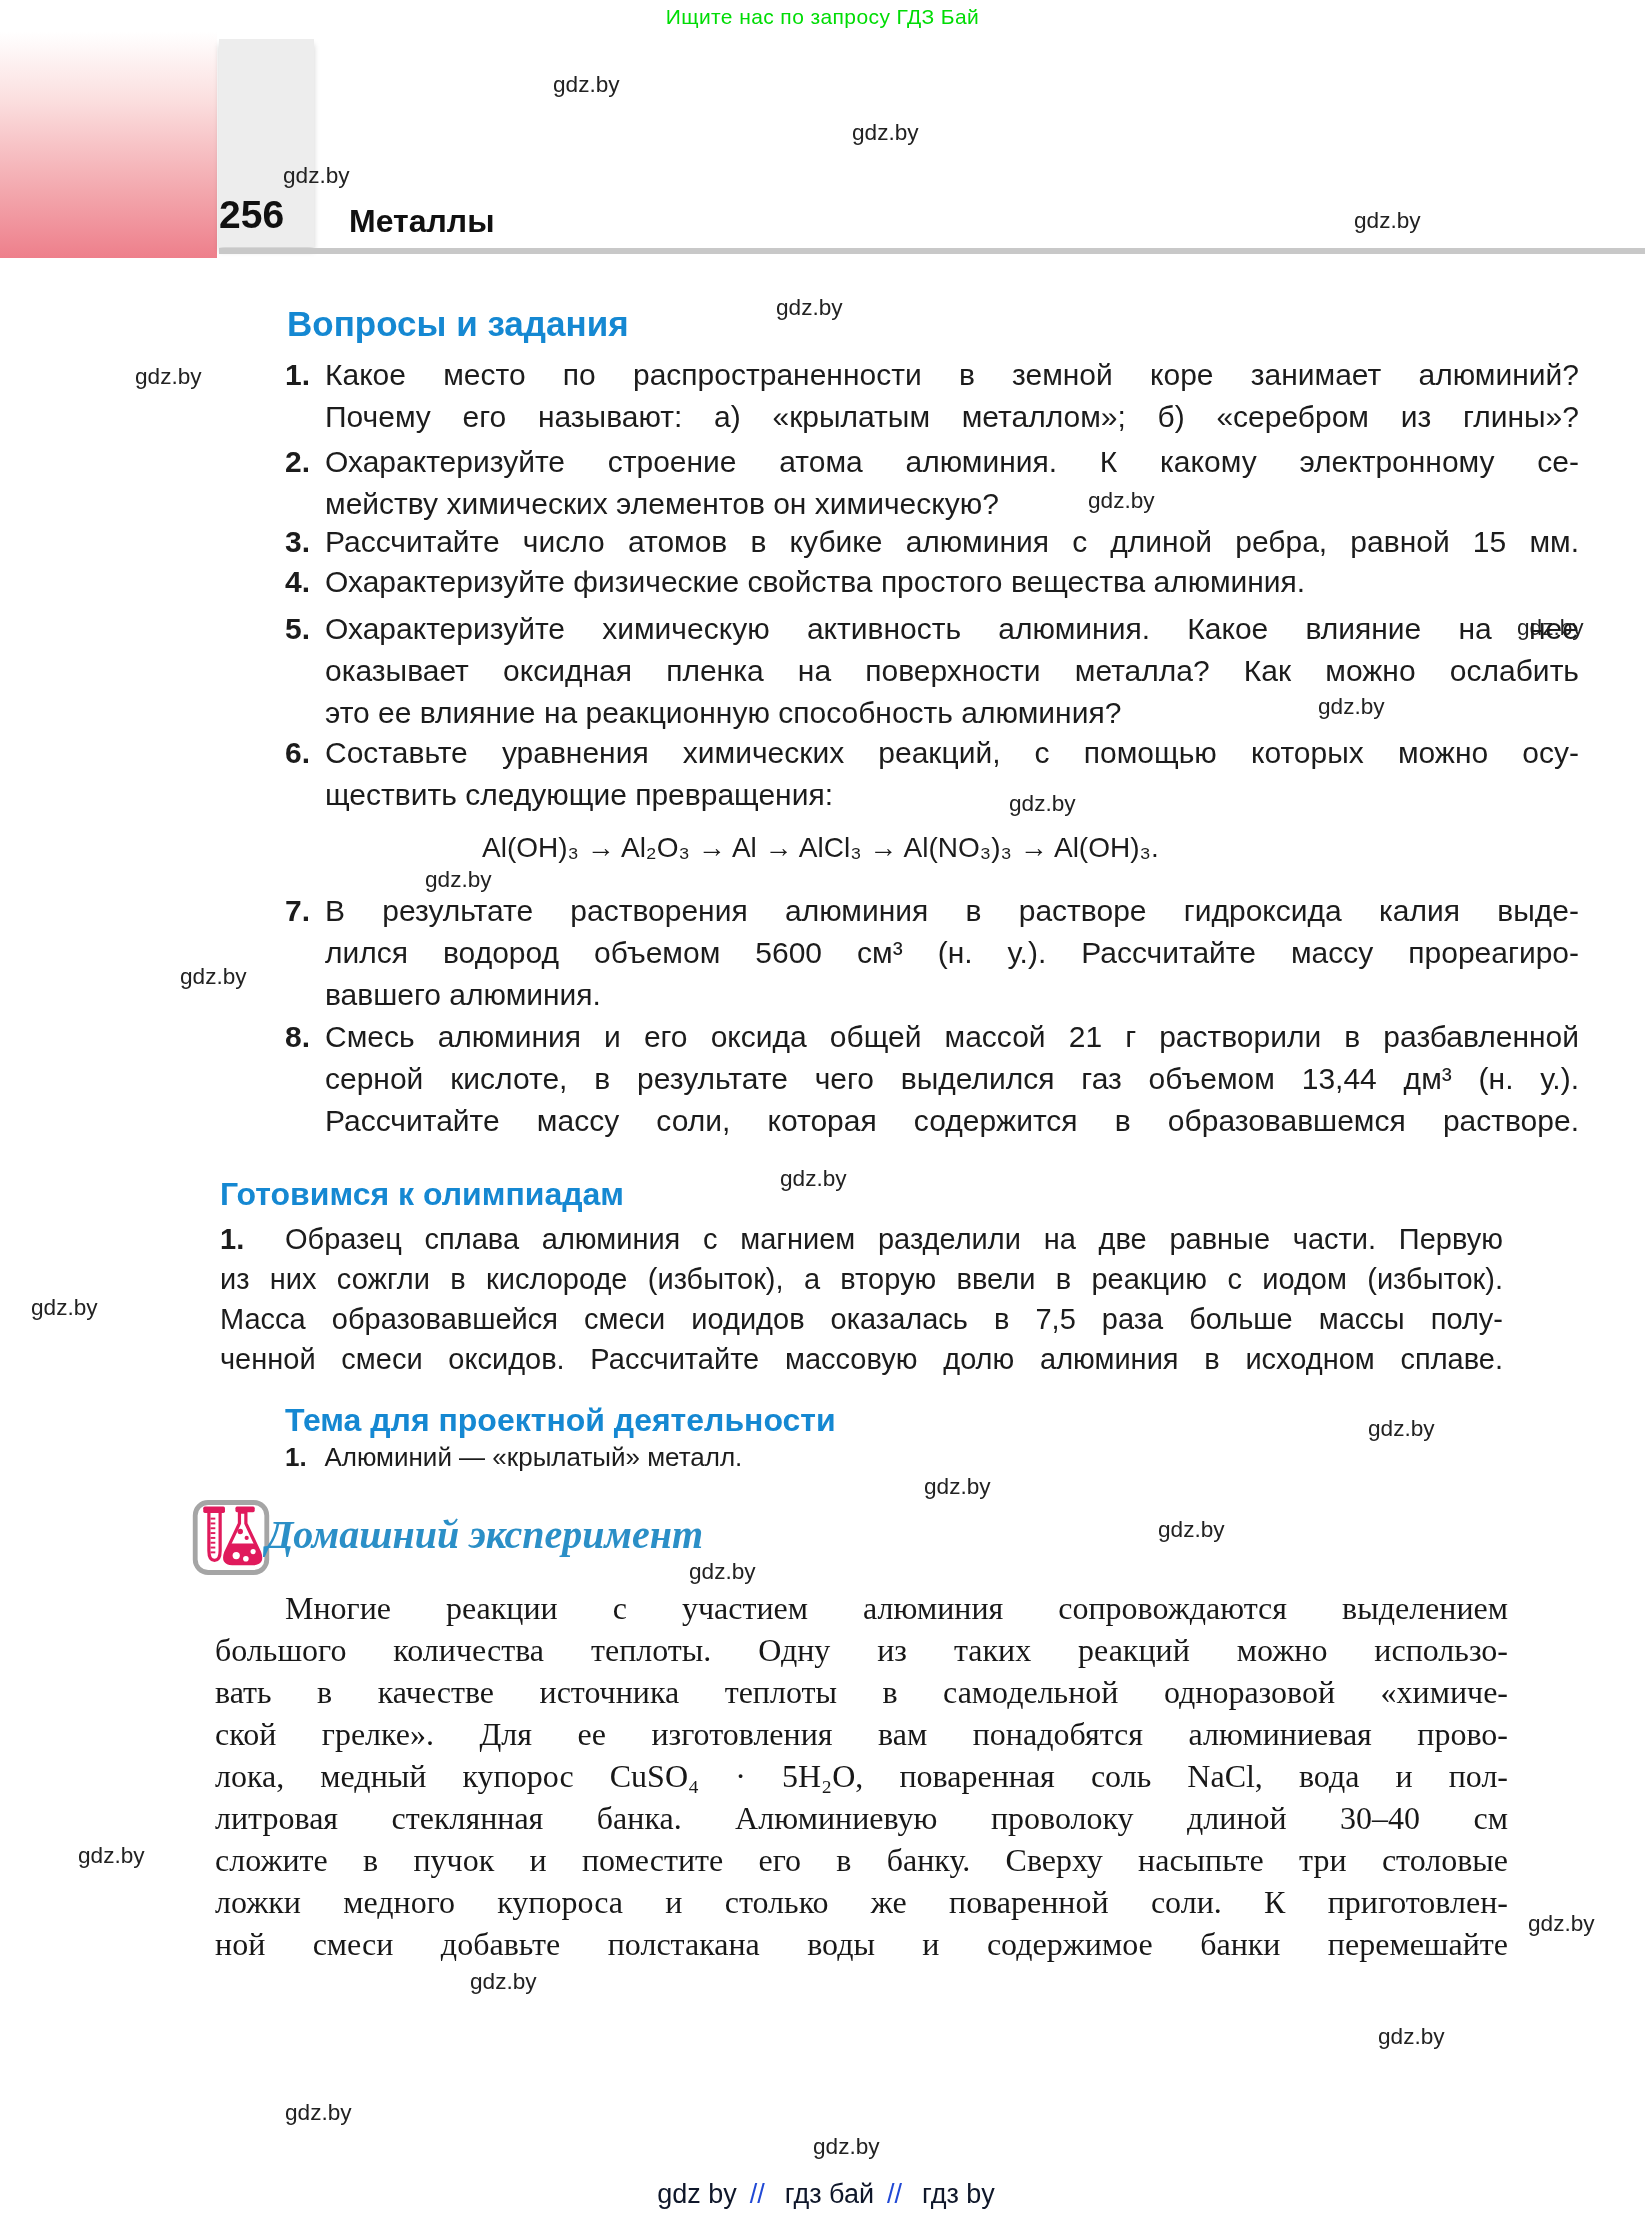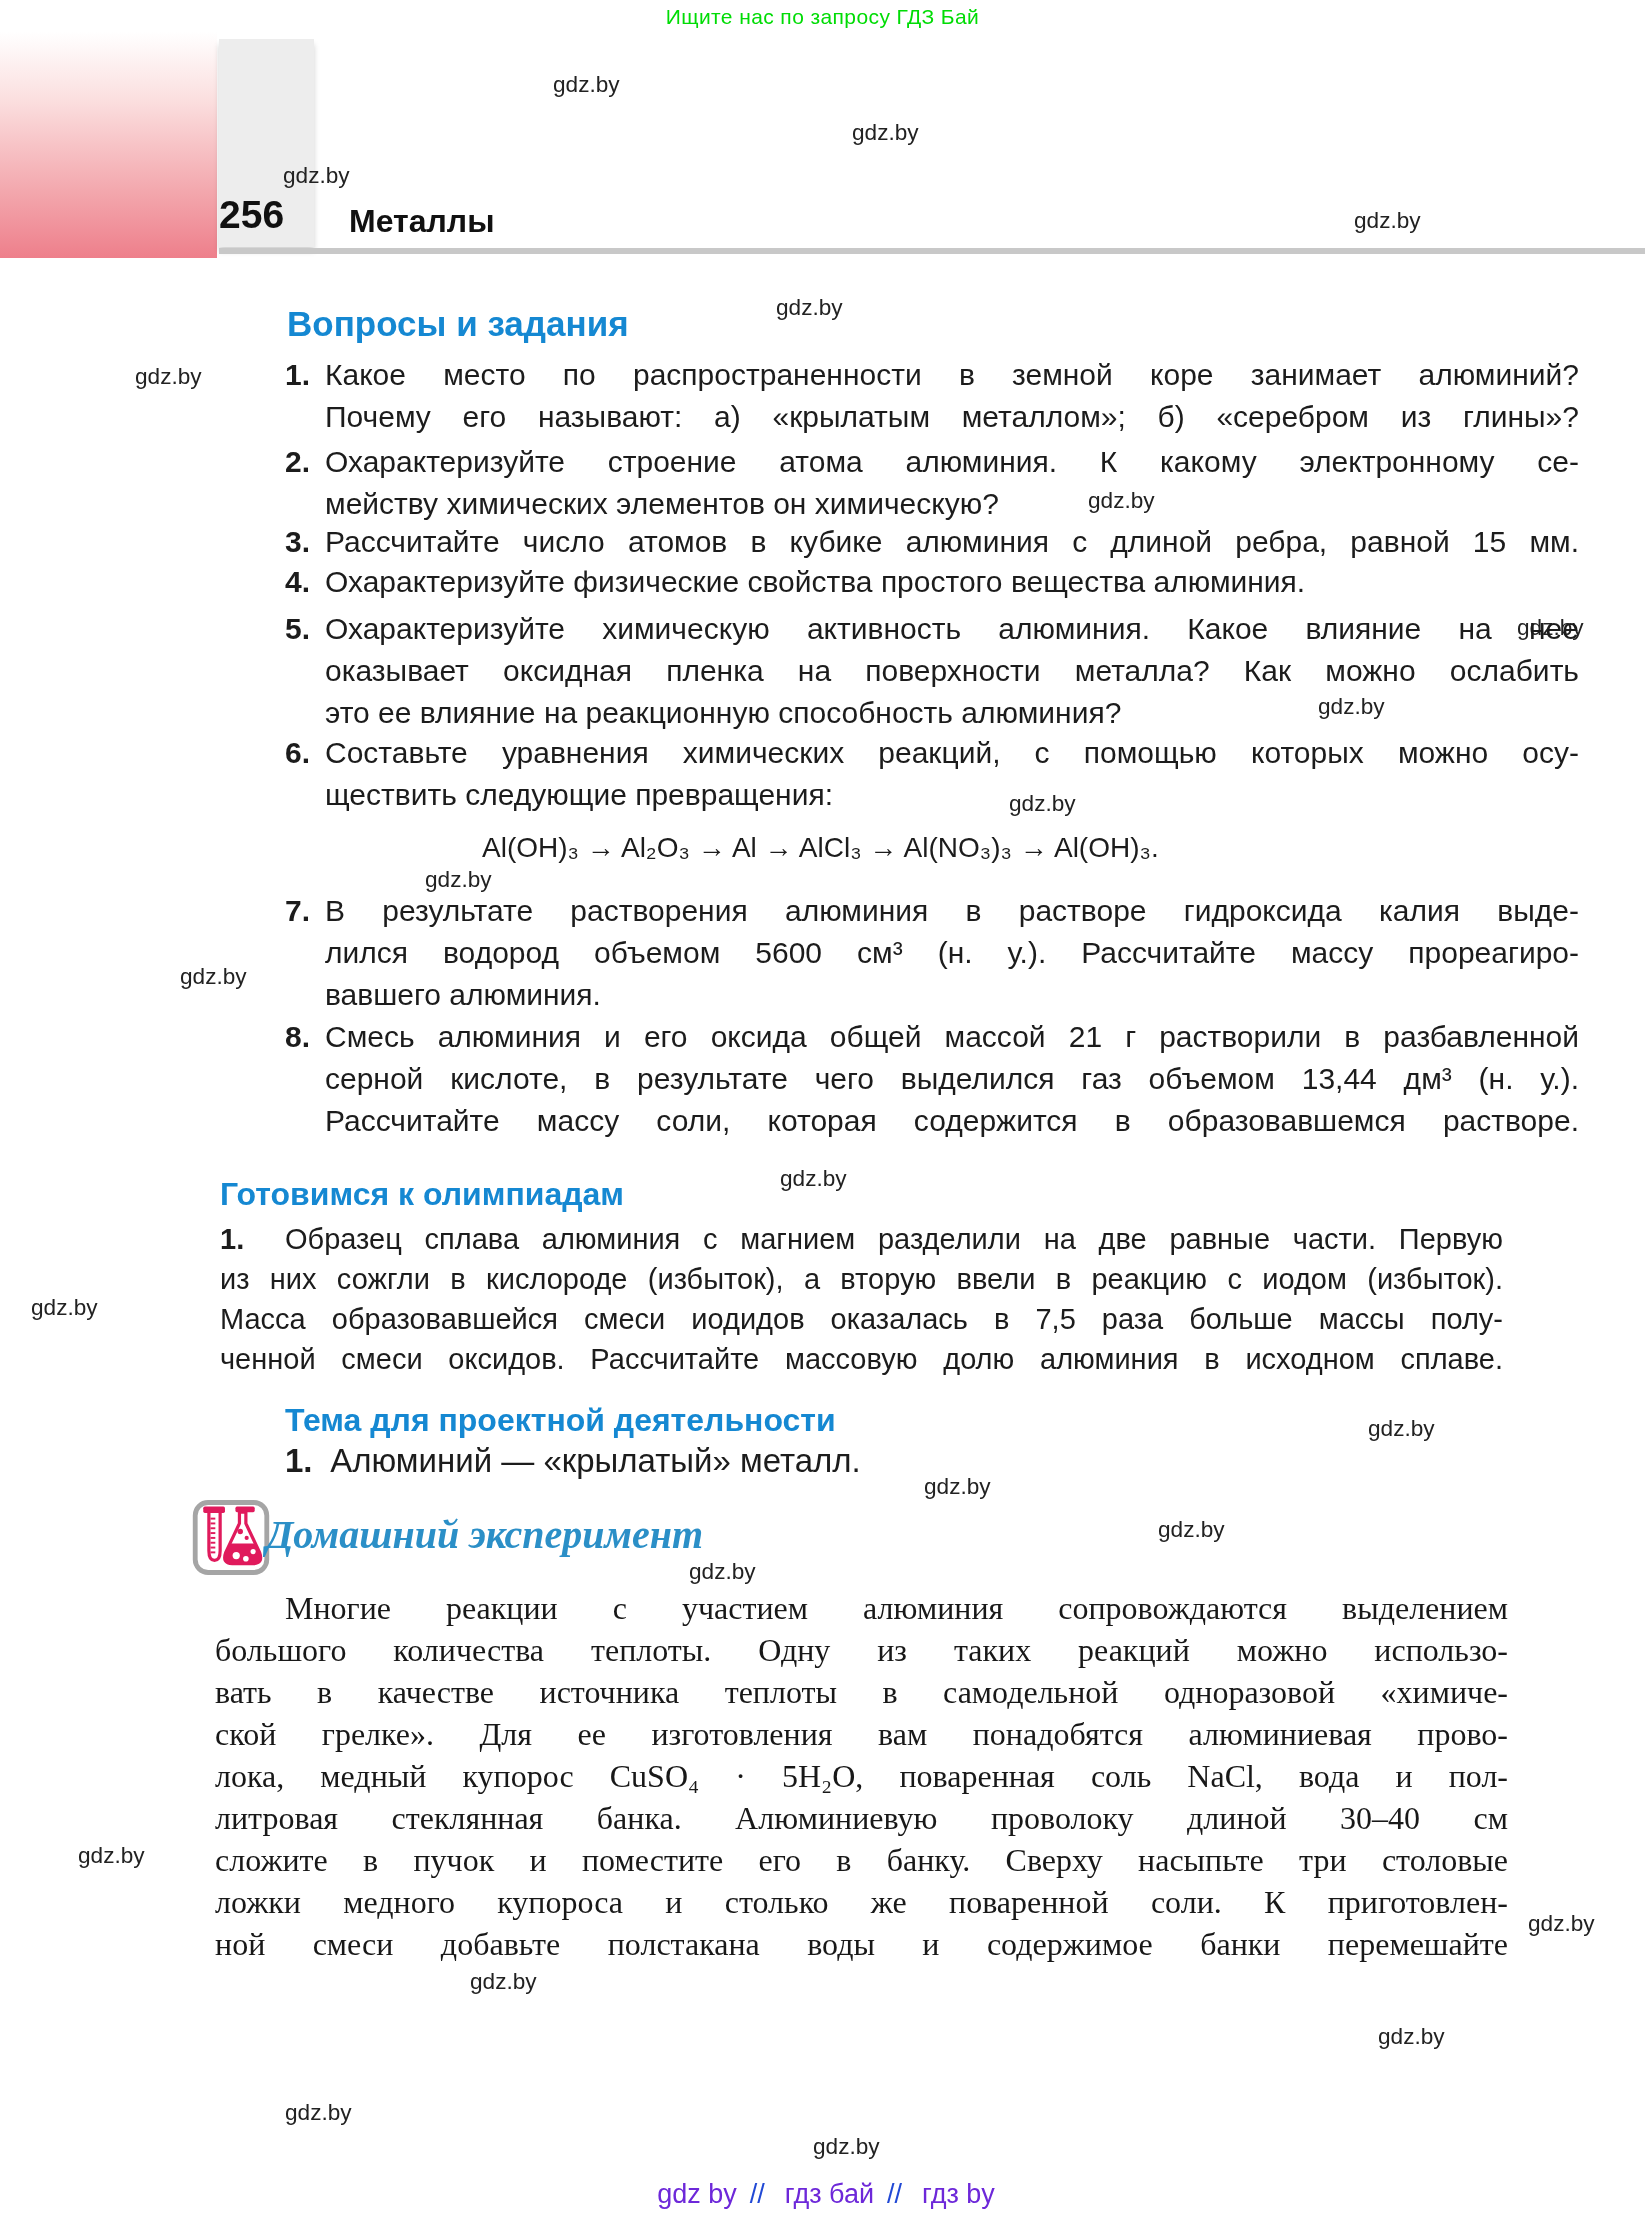--- a/index.html
+++ b/index.html
@@ -34,34 +34,34 @@
     position:absolute; left:266px; top:1511px; font-family:"Liberation Serif", serif;
     font-style:italic; font-weight:700; font-size:40px; color:#2b8fc7; white-space:nowrap;
   }
   .q { position:absolute; left:325px; width:1254px; font-size:30px; line-height:42px; }
   .q .num { position:absolute; left:-40px; top:0; font-weight:700; }
   .j { text-align:justify; text-align-last:justify; }
   .eq { position:absolute; left:482px; top:832px; font-size:28px; white-space:nowrap; }
   .oly { position:absolute; left:220px; top:1219px; width:1283px; font-size:29px; line-height:40px; }
   .oly .num { position:absolute; left:0; top:0; font-weight:700; }
   .oly .first { padding-left:65px; }
-  .proj-item { position:absolute; left:285px; top:1442px; font-size:33px; white-space:nowrap; }
+  .proj-item { position:absolute; left:285px; top:1442px; font-size:26px; white-space:nowrap; }
   .proj-item .pnum { font-weight:700; margin-right:17.7px; }
   .iconbox { position:absolute; left:192px; top:1499px; width:78px; height:77px; }
   .serif-par {
     position:absolute; left:215px; top:1587px; width:1293px;
     font-family:"Liberation Serif", serif; font-size:32px; line-height:42px; color:#181818;
   }
   .serif-par .first { padding-left:70px; }
   .footer {
     position:absolute; left:0; right:0; top:2179px; text-align:center;
     font-size:27px; color:#2149d5; white-space:nowrap;
   }
   .footer .sep { margin:0 13px; }
-  .footer a { color:#6d28d9; text-decoration:none; cursor:pointer;margin-left:7px; }
+  .footer a { color:#0f172a; text-decoration:none; cursor:pointer;margin-left:7px; }
 </style>
 </head>
 <body>
 
 <div id="page">
 
   <div class="promo">Ищите нас по запросу ГДЗ Бай</div>
 
   <div class="pinkblock"></div>
   <div class="pagebox"></div>

